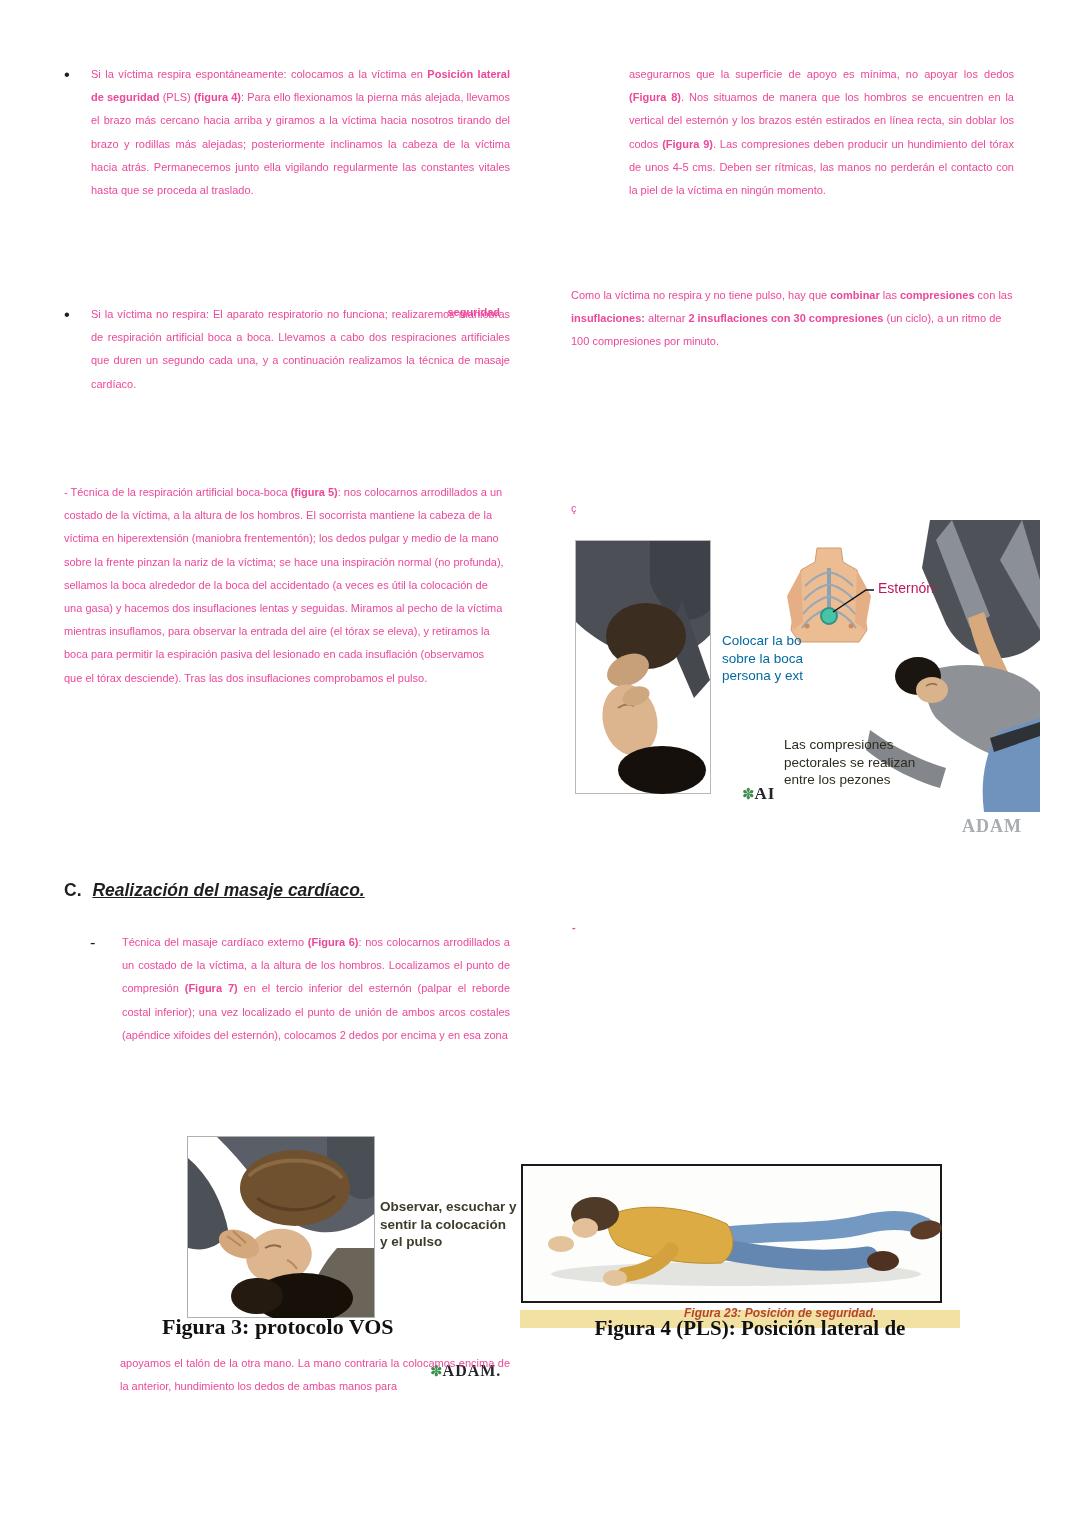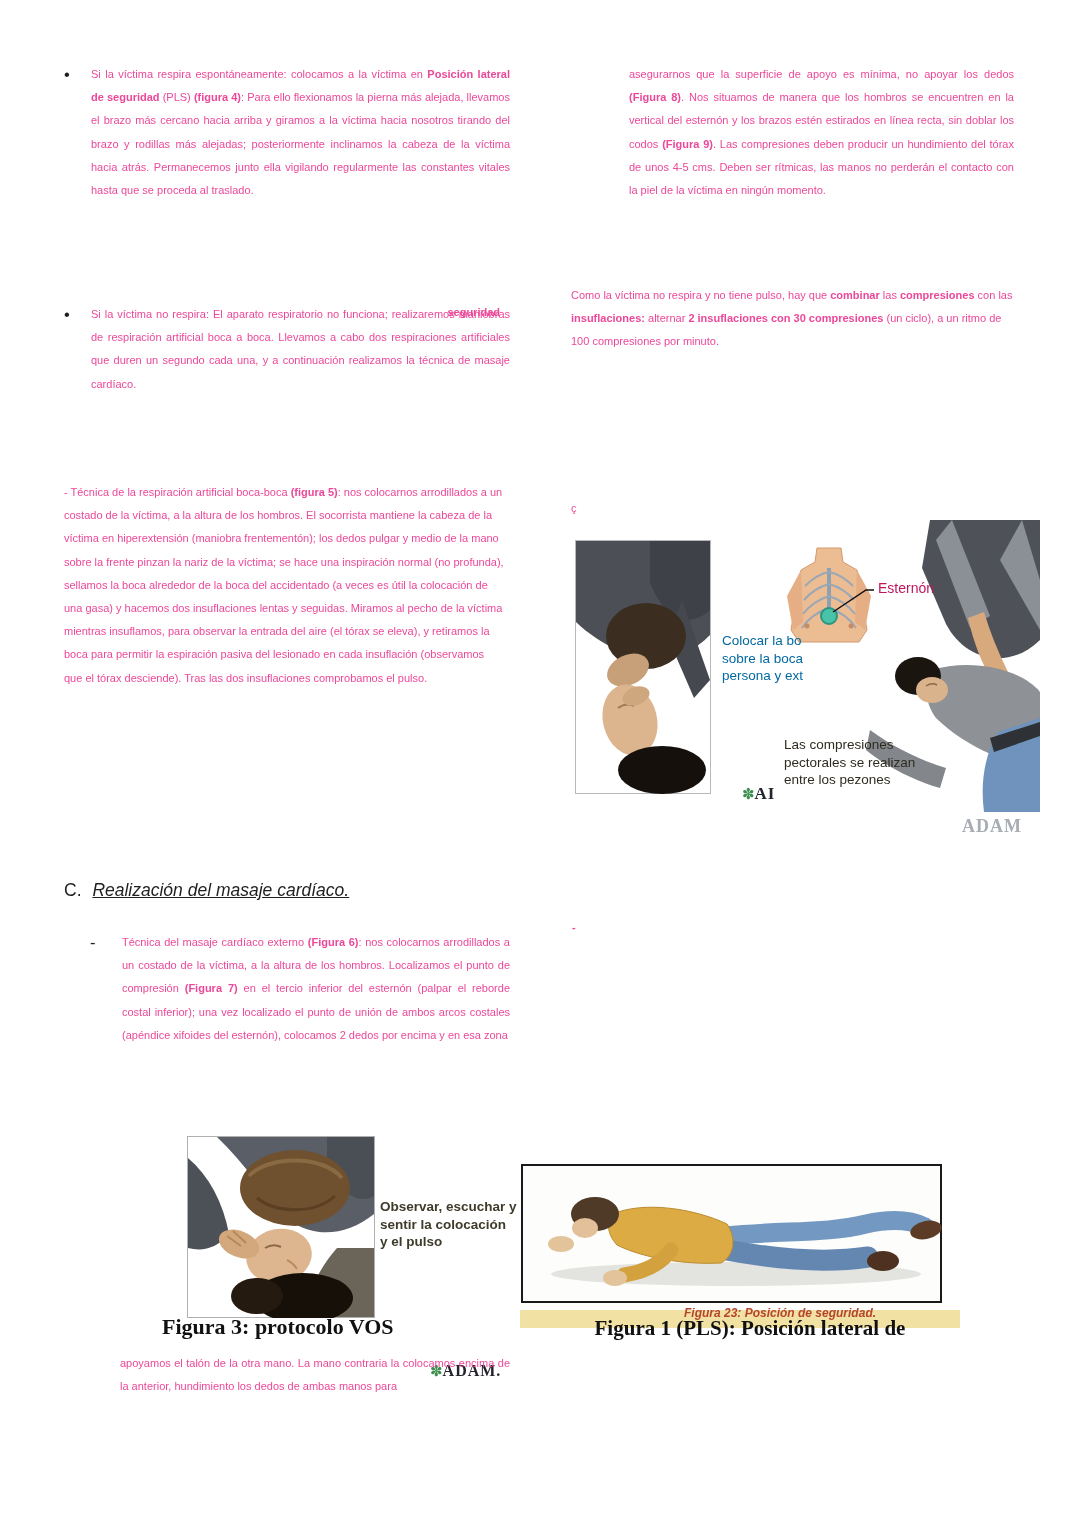--- a/index.html
+++ b/index.html
@@ -5,21 +5,21 @@
   html,body{margin:0;padding:0;background:#9a9a9a;}
   #page{position:relative;width:1080px;height:1527px;background:#ffffff;overflow:hidden;
         font-family:"Liberation Sans",sans-serif;color:#1f1f1f;}
   .abs{position:absolute;}
   .body-text{font-size:11px;line-height:23.2px;color:#ec4899;}
   .just{text-align:justify;}
   .bullet-row{display:flex;}
   .bullet-marker{width:27px;flex:none;font-size:16.5px;line-height:23.2px;}
   .dash-marker{width:32px;flex:none;font-size:16.5px;line-height:23.2px;}
   .right-word{font-weight:700;text-align:right;margin-top:24px;}
-  .heading-c{font-size:17.5px;font-weight:400;}
+  .heading-c{font-size:17.5px;font-weight:700;}
   .heading-c .title{font-style:italic;text-decoration:underline;}
   .pre{white-space:pre-line;}
   .fig-label{font-size:13.5px;line-height:17.5px;color:#33311f;}
   .serif-caption{font-family:"Liberation Serif",serif;font-weight:700;color:#111;}
   .adam{font-family:"Liberation Serif",serif;font-weight:700;letter-spacing:1px;color:#23242b;font-size:16px;}
   .leaf{color:#3e8e4f;font-size:15px;}
   .overlay-red{font-family:Liberation Sans, sans-serif;font-style:italic;font-weight:700;
                font-size:12px;color:#b5442c;}
   .yellow-bar{background:#f1e2a3;}
   svg{display:block;}
@@ -179,15 +179,15 @@
 
       <ellipse cx="74" cy="50" rx="24" ry="17" fill="#4f3a28"></ellipse>
       <ellipse cx="64" cy="64" rx="13" ry="10" fill="#e3c09a"></ellipse>
       <ellipse cx="40" cy="80" rx="13" ry="8" fill="#e3c49a"></ellipse>
     </svg>
   </div>
 
   <div class="abs yellow-bar" style="left:520px;top:1310px;width:440px;height:18px;"></div>
   <div class="abs overlay-red" style="left:684px;top:1306px;">Figura 23: Posición de seguridad.</div>
 
-  <div class="abs serif-caption" style="left:560px;top:1316px;width:380px;text-align:center;font-size:21px;">Figura 1 (PLS): Posición lateral de</div>
+  <div class="abs serif-caption" style="left:560px;top:1316px;width:380px;text-align:center;font-size:21px;">Figura 4 (PLS): Posición lateral de</div>
 
 </div>
 
 </body></html>

